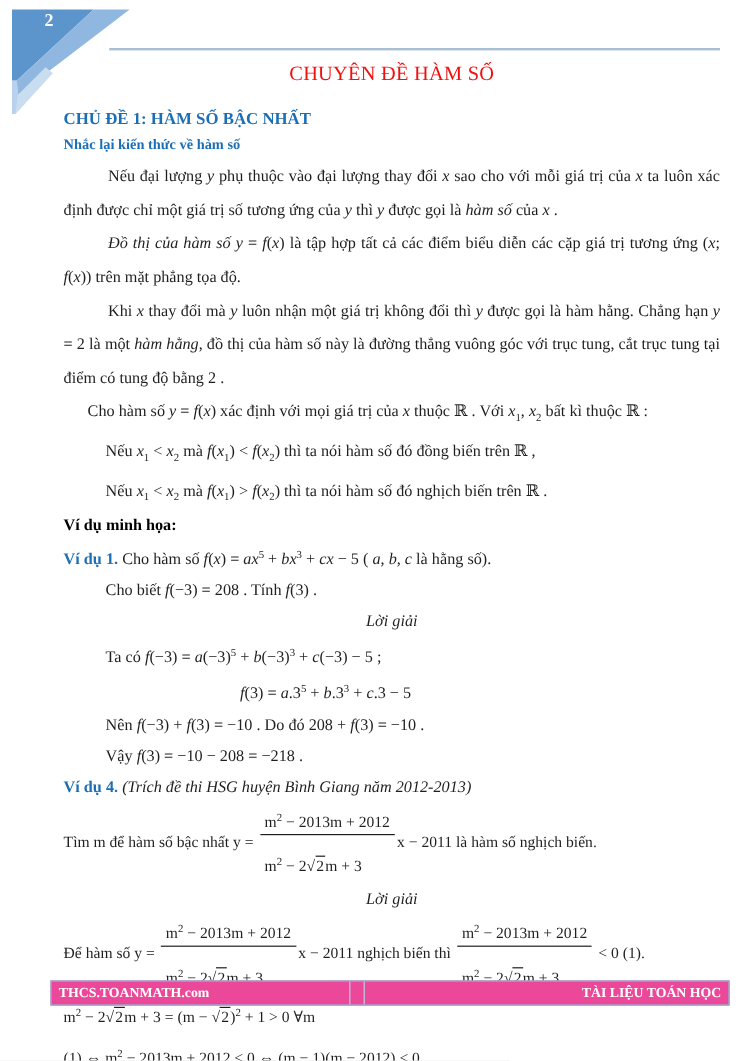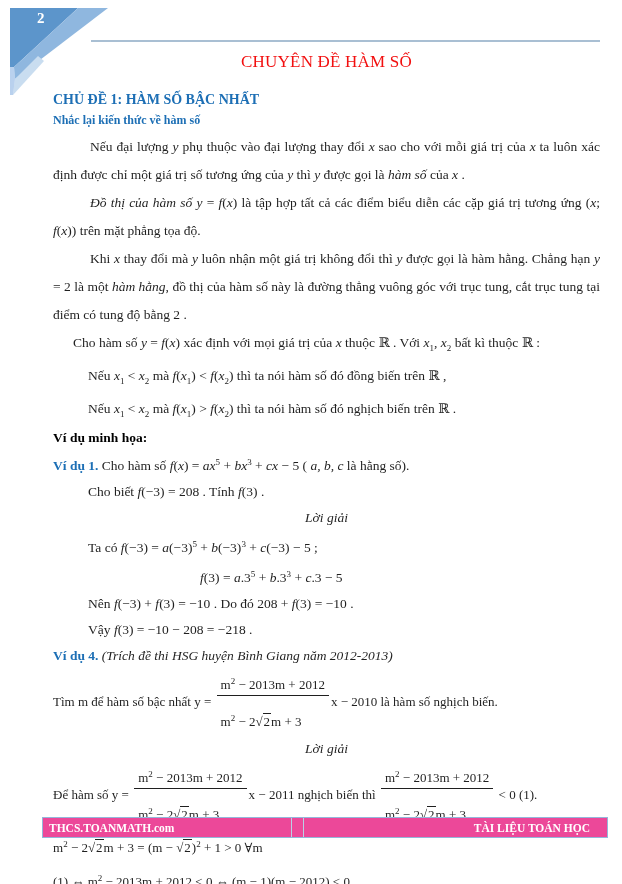--- a/index.html
+++ b/index.html
@@ -44,21 +44,21 @@
   .sqrt{white-space:nowrap;}
   .sqrt .radicand{border-top:1px solid currentColor;padding:0 1px;}
   
   .footer{
     position:absolute;left:42px;top:817px;width:566px;height:21px;background:#ec4899;
     border:1px solid #93b6da;display:flex;align-items:stretch;color:#ffffff;
     font-weight:bold;font-size:11.5px;box-sizing:border-box;
   }
   .footer-left{flex:0 0 242px;display:flex;align-items:center;padding-left:6px;border-right:1px solid #b9d0e6;}
   .footer-gap{flex:0 0 11px;border-right:1px solid #b9d0e6;}
-  .footer-right{flex:1;display:flex;align-items:center;justify-content:flex-end;padding-right:17px;}
+  .footer-right{flex:1;display:flex;align-items:center;justify-content:flex-end;padding-right:6px;}
 </style>
 </head>
 <body>
 
 <div class="page">
 
   <div class="corner">
     <svg width="130" height="110" viewBox="0 0 130 110">
       <polygon points="10,8 78,8 14,67 10,67" fill="#5c95cb"></polygon>
       <polygon points="78,8 108,8 15,79 14,67" fill="#8fb7df"></polygon>
@@ -88,21 +88,21 @@
 
     <p class="exline"><span class="seg-bblue">Ví dụ 1.</span><span> Cho hàm số </span><span class="seg-i">f</span><span>(</span><span class="seg-i">x</span><span>) = </span><span class="seg-i">ax</span><span class="seg-sup">5</span><span> + </span><span class="seg-i">bx</span><span class="seg-sup">3</span><span> + </span><span class="seg-i">cx</span><span> − 5 ( </span><span class="seg-i">a, b, c</span><span> là hằng số).</span></p>
     <p class="exline ml35"><span>Cho biết </span><span class="seg-i">f</span><span>(−3) = 208 . Tính </span><span class="seg-i">f</span><span>(3) .</span></p>
     <p class="exline center seg-i">Lời giải</p>
     <p class="exline ml35"><span>Ta có </span><span class="seg-i">f</span><span>(−3) = </span><span class="seg-i">a</span><span>(−3)</span><span class="seg-sup">5</span><span> + </span><span class="seg-i">b</span><span>(−3)</span><span class="seg-sup">3</span><span> + </span><span class="seg-i">c</span><span>(−3) − 5 ;</span></p>
     <p class="exline ml147"><span class="seg-i">f</span><span>(3) = </span><span class="seg-i">a</span><span>.3</span><span class="seg-sup">5</span><span> + </span><span class="seg-i">b</span><span>.3</span><span class="seg-sup">3</span><span> + </span><span class="seg-i">c</span><span>.3 − 5</span></p>
     <p class="exline ml35"><span>Nên </span><span class="seg-i">f</span><span>(−3) + </span><span class="seg-i">f</span><span>(3) = −10 . Do đó 208 + </span><span class="seg-i">f</span><span>(3) = −10 .</span></p>
     <p class="exline ml35"><span>Vậy </span><span class="seg-i">f</span><span>(3) = −10 − 208 = −218 .</span></p>
 
     <p class="exline"><span class="seg-bblue">Ví dụ 4.</span><span> </span><span class="seg-i">(Trích đề thi HSG huyện Bình Giang năm 2012-2013)</span></p>
-    <p class="fracline"><span>Tìm m để hàm số bậc nhất y = </span><span class="frac"><span class="num"><span>m</span><span class="seg-sup">2</span><span> − 2013m + 2012</span></span><span class="den"><span>m</span><span class="seg-sup">2</span><span> − 2</span><span class="sqrt">√<span class="radicand">2</span></span><span>m + 3</span></span></span><span>x − 2010 là hàm số nghịch biến.</span></p>
+    <p class="fracline"><span>Tìm m để hàm số bậc nhất y = </span><span class="frac"><span class="num"><span>m</span><span class="seg-sup">2</span><span> − 2013m + 2012</span></span><span class="den"><span>m</span><span class="seg-sup">2</span><span> − 2</span><span class="sqrt">√<span class="radicand">2</span></span><span>m + 3</span></span></span><span>x − 2011 là hàm số nghịch biến.</span></p>
     <p class="exline center seg-i">Lời giải</p>
     <p class="fracline"><span>Để hàm số y = </span><span class="frac"><span class="num"><span>m</span><span class="seg-sup">2</span><span> − 2013m + 2012</span></span><span class="den"><span>m</span><span class="seg-sup">2</span><span> − 2</span><span class="sqrt">√<span class="radicand">2</span></span><span>m + 3</span></span></span><span>x − 2011 nghịch biến thì </span><span class="frac"><span class="num"><span>m</span><span class="seg-sup">2</span><span> − 2013m + 2012</span></span><span class="den"><span>m</span><span class="seg-sup">2</span><span> − 2</span><span class="sqrt">√<span class="radicand">2</span></span><span>m + 3</span></span></span><span> &lt; 0 (1).</span></p>
     <p class="mathline"><span>m</span><span class="seg-sup">2</span><span> − 2</span><span class="sqrt">√<span class="radicand">2</span></span><span>m + 3 = </span><span>(m − </span><span class="sqrt">√<span class="radicand">2</span></span><span>)</span><span class="seg-sup">2</span><span> + 1 &gt; 0 ∀m</span></p>
     <p class="mathline"><span>(1) ⇔ m</span><span class="seg-sup">2</span><span> − 2013m + 2012 &lt; 0 ⇔ (m − 1)(m − 2012) &lt; 0</span></p>
 
   </div>
 
   <div class="footer">
     <div class="footer-left">THCS.TOANMATH.com</div>
     <div class="footer-gap"></div>

